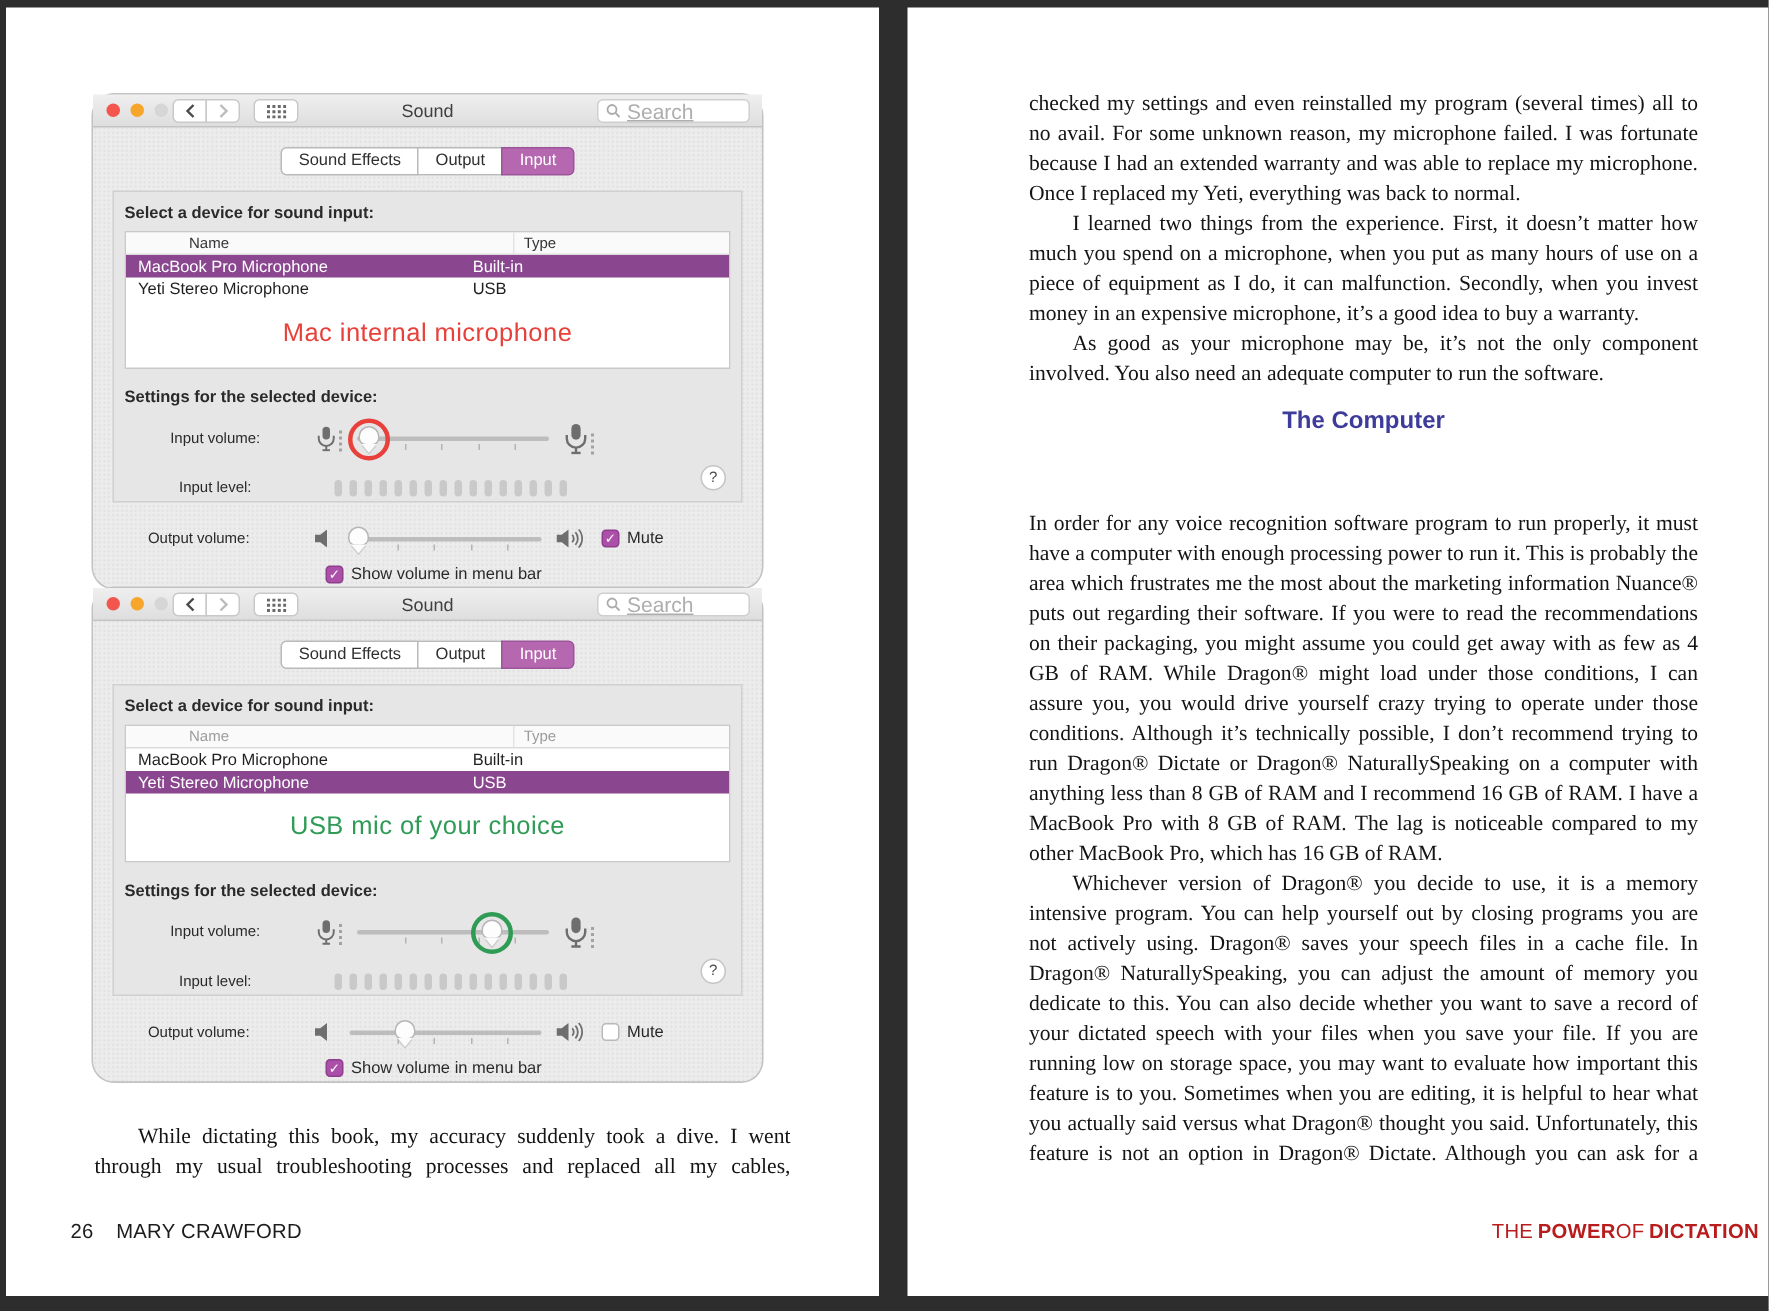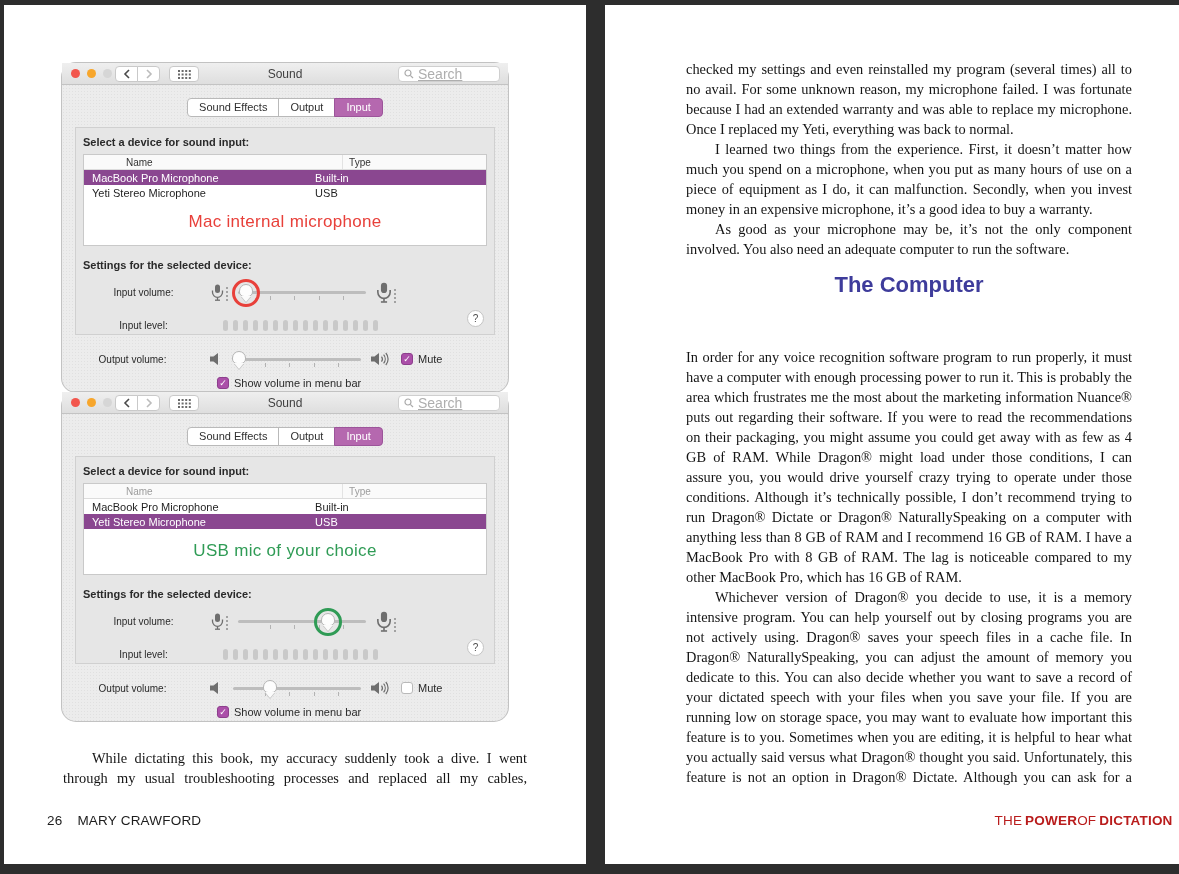--- a/index.html
+++ b/index.html
@@ -76,21 +76,21 @@
   .cb-label { font-size:11px; color:#2a2a2a; }
 
   .caption { margin-top:7px; text-align:center; font-size:11.5px; color:#1b1b1b; }
 
   
   .body-par { font-family:"Liberation Serif",serif; font-size:14.4px; line-height:20px; color:#141414; text-align:justify; margin:0; }
   .indent { text-indent:29px; }
   .cont-line { text-align-last:justify; }
   .lp-par { position:absolute; left:59px; top:743px; width:464px; }
   .rp-text { position:absolute; left:81px; top:54px; width:446px; }
-  .section-heading { font-family:"Liberation Sans",sans-serif; font-weight:bold; font-size:22px; color:#3e3c9b; text-align:center; margin:13px 0 49px; }
+  .section-heading { font-family:"Liberation Sans",sans-serif; font-weight:bold; font-size:16px; color:#3e3c9b; text-align:center; margin:13px 0 49px; }
   .footer-left  { position:absolute; left:43px;  bottom:36px; font-size:13.5px; color:#1d1d1d; letter-spacing:0.2px; }
   .footer-left .pgnum { margin-right:15px; }
   .footer-right { position:absolute; right:41px; bottom:36px; font-size:13.5px; color:#b91c1c; letter-spacing:0.2px; }
   .footer-right b { font-weight:bold; }
   .footer-right .pgnum { margin-left:15px; }
   .footer-right span { margin-right:3px; }
   .footer-right span:last-child { margin-right:0; }
 </style>
 </head>
 <body>

